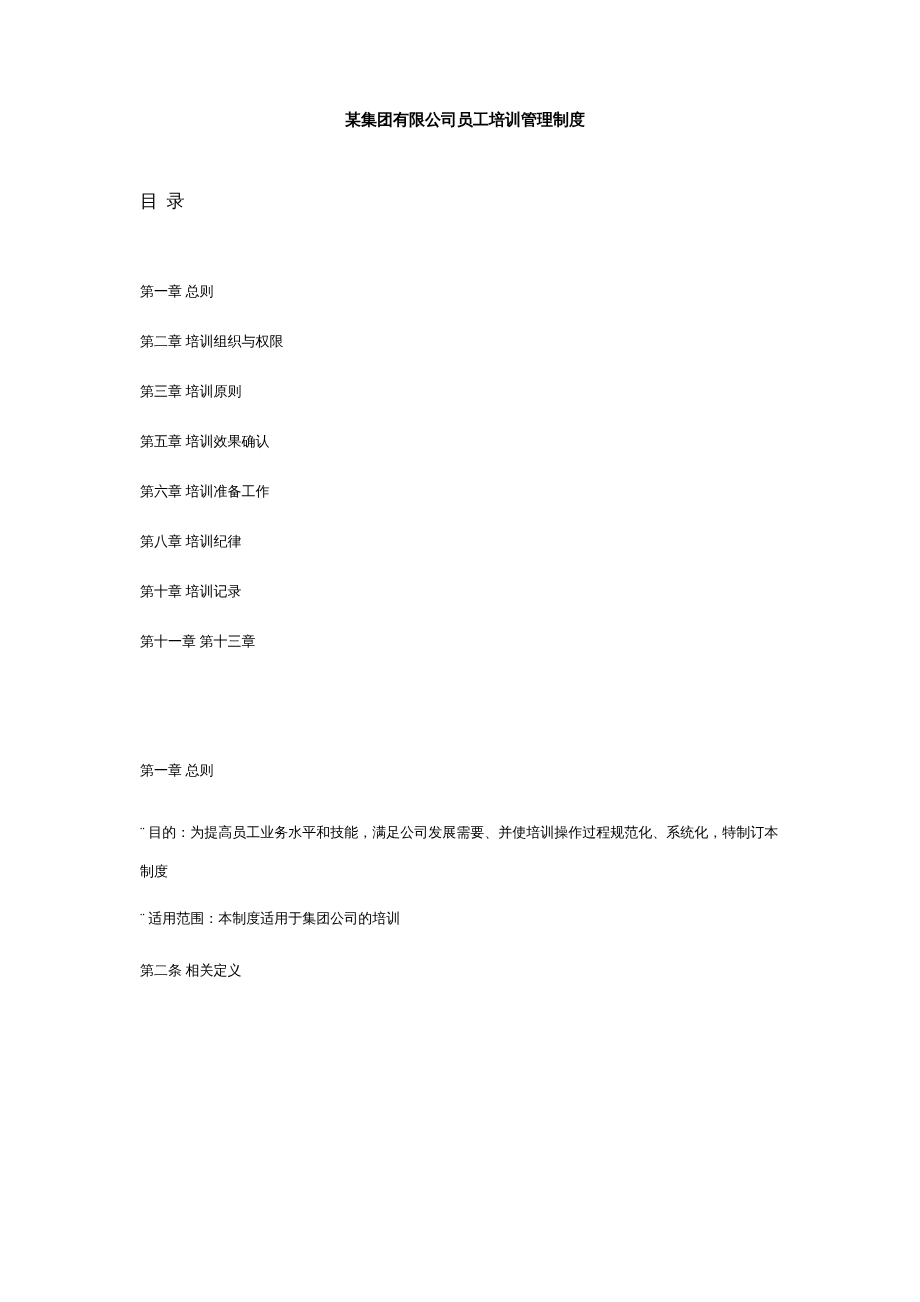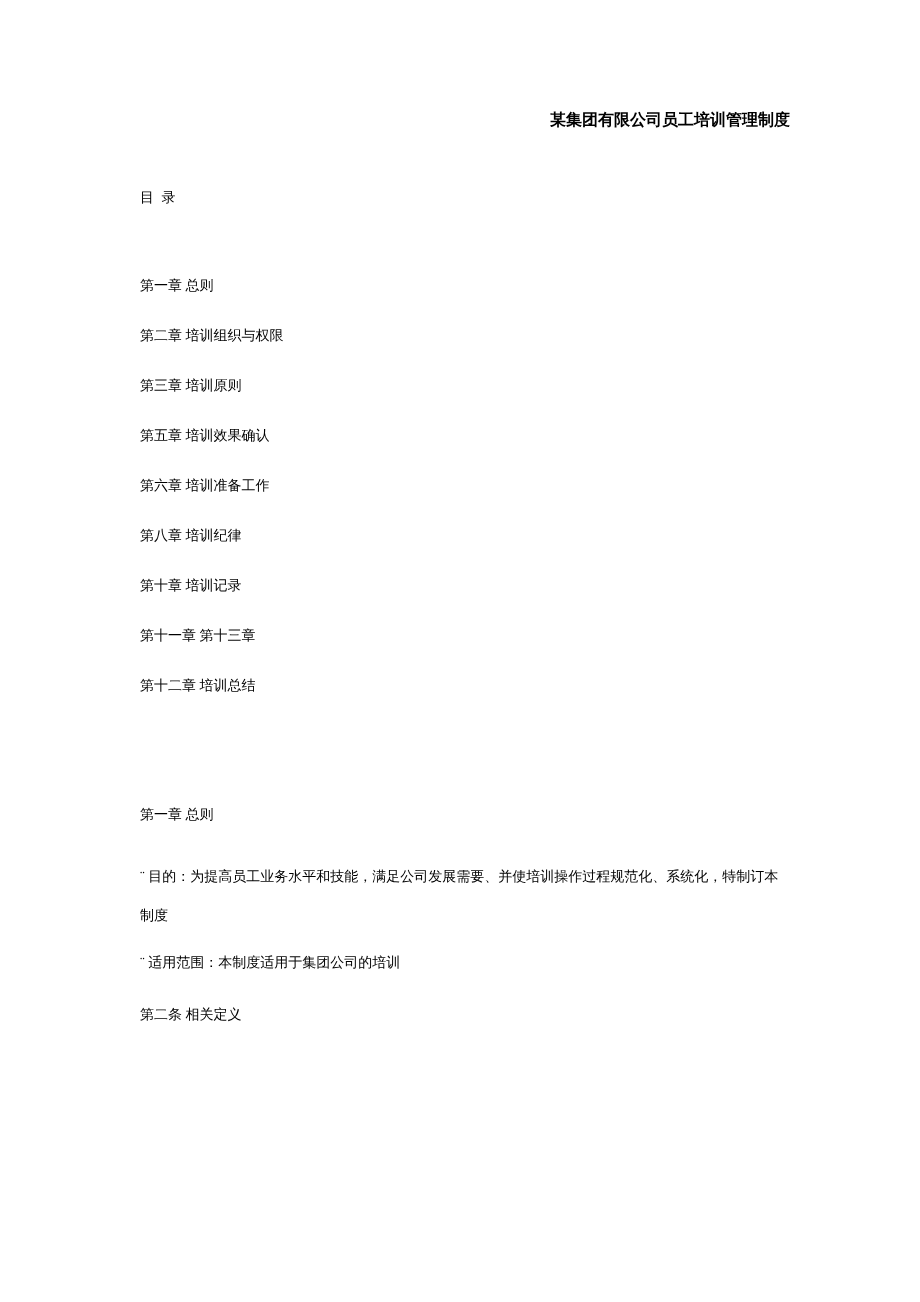--- a/index.html
+++ b/index.html
@@ -9,27 +9,27 @@
     }
     body {
       width: 920px;
       height: 1302px;
       background: #ffffff;
       font-family: "SimSun", "宋体", serif;
       color: #000000;
       padding: 110px 130px 0 140px;
     }
     .title {
-      text-align: right;
+      text-align: center;
       font-size: 16px;
       font-weight: bold;
       margin-bottom: 58px;
     }
     .toc-header {
-      font-size: 14px;
+      font-size: 18px;
       margin-bottom: 70px;
       letter-spacing: 2px;
     }
     .toc-item {
       font-size: 14px;
       margin-bottom: 32px;
     }
     .toc-section {
       margin-bottom: 110px;
     }
@@ -53,21 +53,20 @@
 
 <div class="toc-section">
   <div class="toc-item">第一章  总则</div>
   <div class="toc-item">第二章  培训组织与权限</div>
   <div class="toc-item">第三章  培训原则</div>
   <div class="toc-item">第五章  培训效果确认</div>
   <div class="toc-item">第六章  培训准备工作</div>
   <div class="toc-item">第八章  培训纪律</div>
   <div class="toc-item">第十章  培训记录</div>
   <div class="toc-item">第十一章  第十三章</div>
-  <div class="toc-item">第十二章  培训总结</div>
 </div>
 
 <div>
   <div class="body-line">第一章  总则</div>
   <div class="body-line-wrap">¨ 目的：为提高员工业务水平和技能，满足公司发展需要、并使培训操作过程规范化、系统化，特制订本制度</div>
   <div class="body-line">¨ 适用范围：本制度适用于集团公司的培训</div>
   <div class="body-line">第二条  相关定义</div>
 </div>
 
 </body></html>

